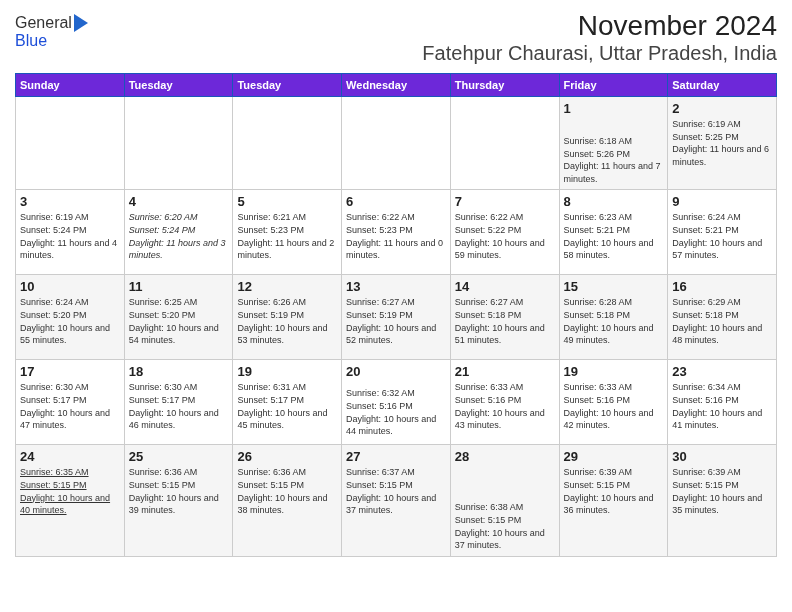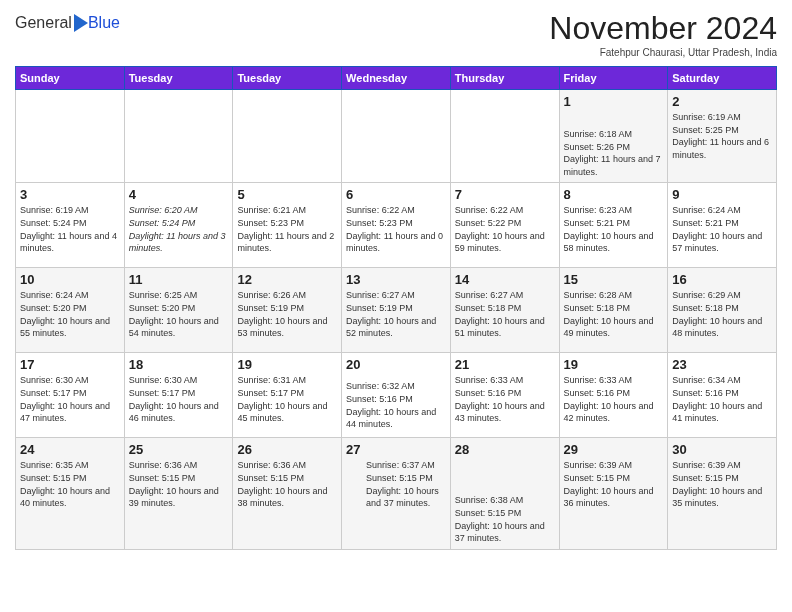--- a/index.html
+++ b/index.html
@@ -11,20 +11,21 @@
       padding: 10px 15px;
     }
     .header {
       display: flex;
       align-items: flex-start;
       justify-content: space-between;
       margin-bottom: 8px;
     }
     .logo {
       display: flex;
+      flex-direction: column;
       align-items: flex-start;
       margin-top: 4px;
     }
     .logo-general { color: #333; }
     .logo-blue { color: #1d4ed8; }
     .logo-arrow {
       display: inline-block;
       width: 0;
       height: 0;
       border-top: 9px solid transparent;
@@ -34,26 +35,26 @@
       vertical-align: middle;
     }
     .logo-line {
       display: flex;
       align-items: center;
     }
     .title-block {
       text-align: right;
     }
     .month-title {
-      font-size: 32px;
+      font-size: 28px;
       font-weight: normal;
       color: #222;
     }
     .location-title {
-      font-size: 10px;
+      font-size: 20px;
       color: #444;
     }
     table {
       width: 100%;
       border-collapse: collapse;
       table-layout: fixed;
     }
     thead tr th {
       background-color: #6d28d9;
       color: #fff;
@@ -270,39 +271,39 @@
         <td>
           <span class="day-number">23</span>
           <div class="day-info" style="white-space: pre-line;">Sunrise: 6:34 AM
 Sunset: 5:16 PM
 Daylight: 10 hours and 41 minutes.</div>
         </td>
       </tr>
       <tr>
         <td>
           <span class="day-number">24</span>
-          <div class="day-info" style="white-space: pre-line;">Sunrise: 6:35 AM
+          <div class="day-info" style="white-space: pre-line; text-decoration: underline;">Sunrise: 6:35 AM
 Sunset: 5:15 PM
 Daylight: 10 hours and 40 minutes.</div>
         </td>
         <td>
           <span class="day-number">25</span>
           <div class="day-info" style="white-space: pre-line;">Sunrise: 6:36 AM
 Sunset: 5:15 PM
 Daylight: 10 hours and 39 minutes.</div>
         </td>
         <td>
           <span class="day-number">26</span>
           <div class="day-info" style="white-space: pre-line;">Sunrise: 6:36 AM
 Sunset: 5:15 PM
 Daylight: 10 hours and 38 minutes.</div>
         </td>
         <td>
           <span class="day-number">27</span>
-          <div class="day-info" style="white-space: pre-line; margin-left: 20px;">Sunrise: 6:37 AM
+          <div class="day-info" style="white-space: pre-line;">Sunrise: 6:37 AM
 Sunset: 5:15 PM
 Daylight: 10 hours and 37 minutes.</div>
         </td>
         <td>
           <span class="day-number">28</span>
           <div class="day-info" style="white-space: pre-line; margin-top: 37px;">Sunrise: 6:38 AM
 Sunset: 5:15 PM
 Daylight: 10 hours and 37 minutes.</div>
         </td>
         <td>

